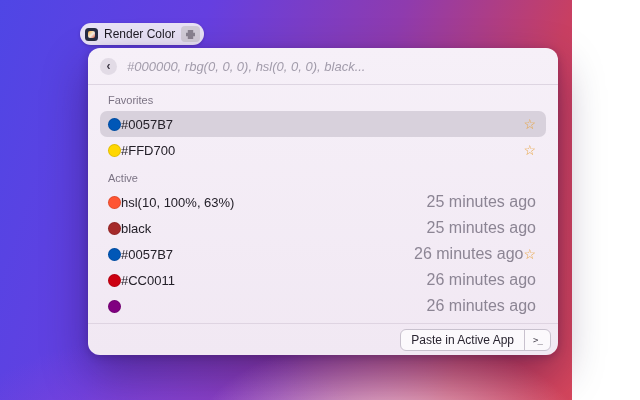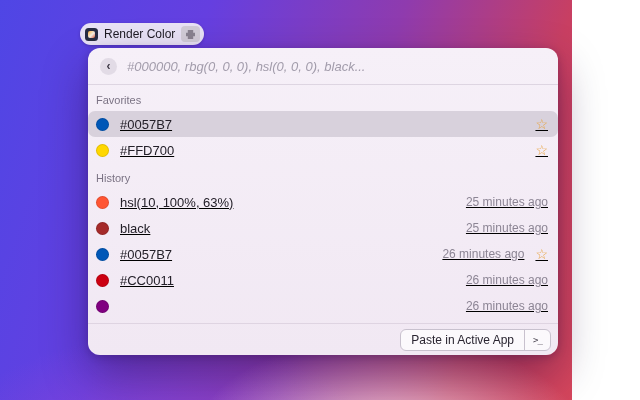--- a/index.html
+++ b/index.html
@@ -64,41 +64,40 @@
     font-family: "Liberation Sans", sans-serif;
   }
   .search-input {
     flex: 1; border: none; outline: none; background: transparent;
     font-size: 13px; color: #3a3542;
     font-family: "Liberation Sans", sans-serif;
     font-style: italic;
   }
   .search-input::placeholder { color: #a29cab; opacity: 1; }
 
-  .list { flex: 1; padding: 0 0; overflow: hidden; }
+  .list { flex: 1; padding: 0 12px; overflow: hidden; }
   .section-title {
     padding: 9px 8px 5px 8px;
     font-size: 11px; font-weight: 500; color: #7b7384;
   }
   .row {
     height: 26px; border-radius: 7px;
-    display: flex; align-items: center; gap: 11px;
+    display: flex; align-items: center; 
     padding: 0 10px 0 8px;
     cursor: pointer;
-    text-decoration: underline;
   }
   .row.selected { background: #d8d1dc; }
   .swatch {
     width: 13px; height: 13px; border-radius: 50%;
     flex: 0 0 13px;
     box-shadow: inset 0 0 0 1px rgba(0,0,0,0.12);
   }
   .row-label { font-size: 13px; font-weight: 500; color: #242029; white-space: nowrap; }
   .row-spacer { flex: 1; }
-  .row-time { font-size: 12px; color: #8c8594; white-space: nowrap; }
+  .row-time { font-size: 16px; color: #8c8594; white-space: nowrap; }
   .row-star { font-size: 14px; line-height: 1; color: #e8a23c; padding-bottom: 1px; }
 
   .footer {
     flex: 0 0 32px;
     display: flex; align-items: center; justify-content: flex-end;
     padding: 0 7px;
     border-top: 1px solid rgba(115,95,128,0.15);
   }
   .primary-btn {
     display: flex; align-items: stretch; height: 22px;
@@ -158,21 +157,21 @@
     <span class="swatch" style="background: rgb(255, 215, 0);"></span>
     <span class="row-label">#FFD700</span>
     <span class="row-spacer"></span>
 
     <span class="row-star">☆</span>
   </div>
 </div>
   </div>
 
   <div>
-    <div class="section-title">History</div>
+    <div class="section-title">Active</div>
     <div class="rows">
   <div class="row">
     <span class="swatch" style="background: rgb(255, 85, 51);"></span>
     <span class="row-label">hsl(10, 100%, 63%)</span>
     <span class="row-spacer"></span>
     <span class="row-time">25 minutes ago</span>
 
   </div>
 
   <div class="row">

